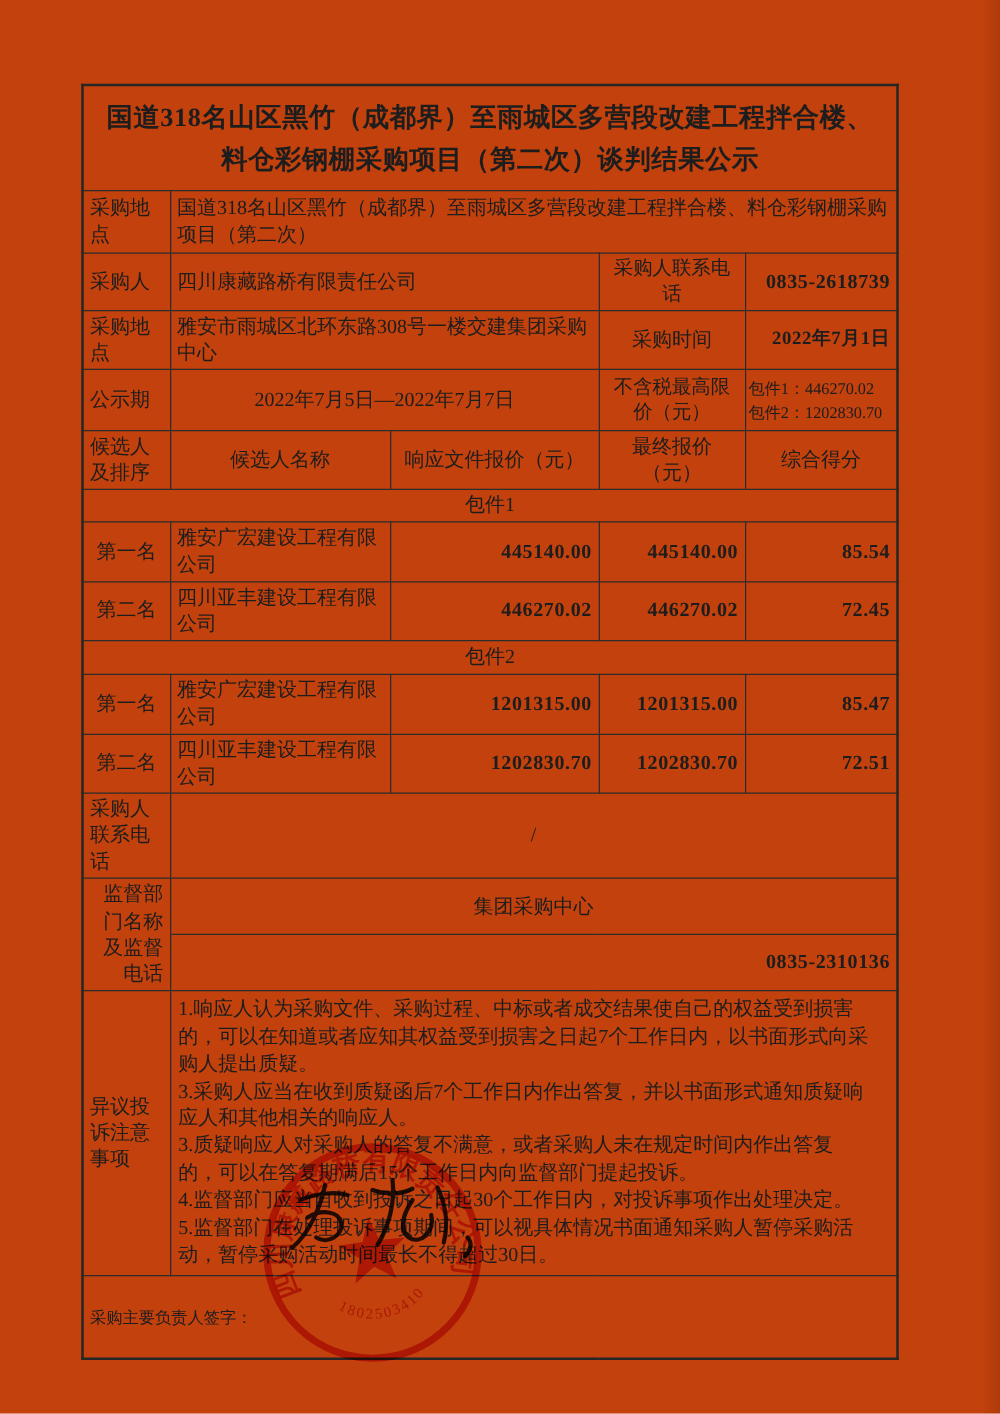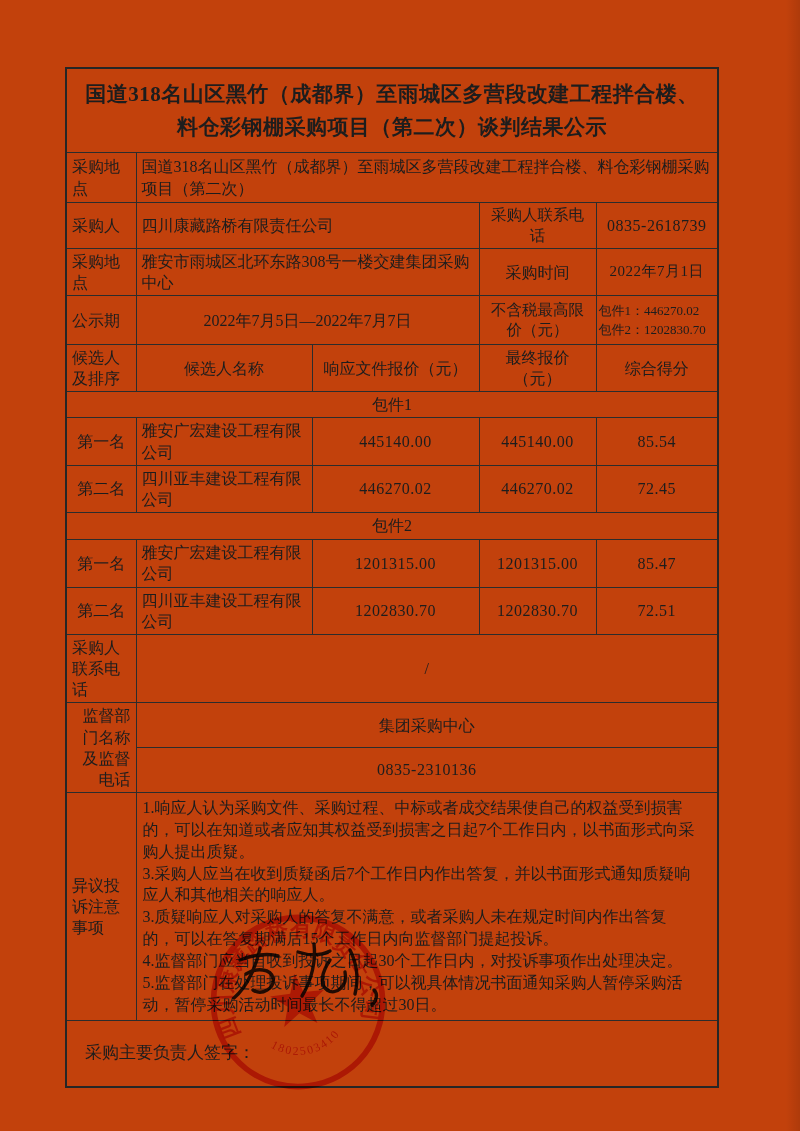--- a/index.html
+++ b/index.html
@@ -31,27 +31,27 @@
     word-break:break-all;
   }
   td.title-cell {
     font-size:21px; font-weight:bold; text-align:center;
     padding:9px 14px; line-height:1.55; letter-spacing:0.5px;
   }
   td.label { text-align:left; }
   td.center { text-align:center;margin-left:27px; }
   td.left { text-align:left; }
   td.pkg-header { text-align:center; font-weight:normal; padding:1px; }
-  td.num { text-align:center; letter-spacing:0.5px; }
+  td.num { text-align:right; letter-spacing:0.5px;font-weight:bold; }
   td.limit-val { font-size:13px; padding:2px 2px; line-height:1.5; letter-spacing:0; }
   td.limit-label { text-align:center; font-size:15.5px; }
   td.supervise-label { text-align:right; }
   td.objection-content { padding:4px 20px 4px 6px; line-height:1.37; font-size:16px; }
   .obj-item { text-align:left; }
-  td.sign-cell { padding-left:18px; font-size:17px; }
+  td.sign-cell { padding-left:5px; font-size:13px; }
   .stamp-wrap {
     position:absolute; left:203px; top:907px; width:190px; height:190px;
     transform:rotate(-7deg);
     mix-blend-mode:multiply;
     opacity:0.92;
     pointer-events:none;
   }
   .sig-wrap {
     position:absolute; left:226px; top:938px; width:160px; height:72px;
     mix-blend-mode:multiply;

